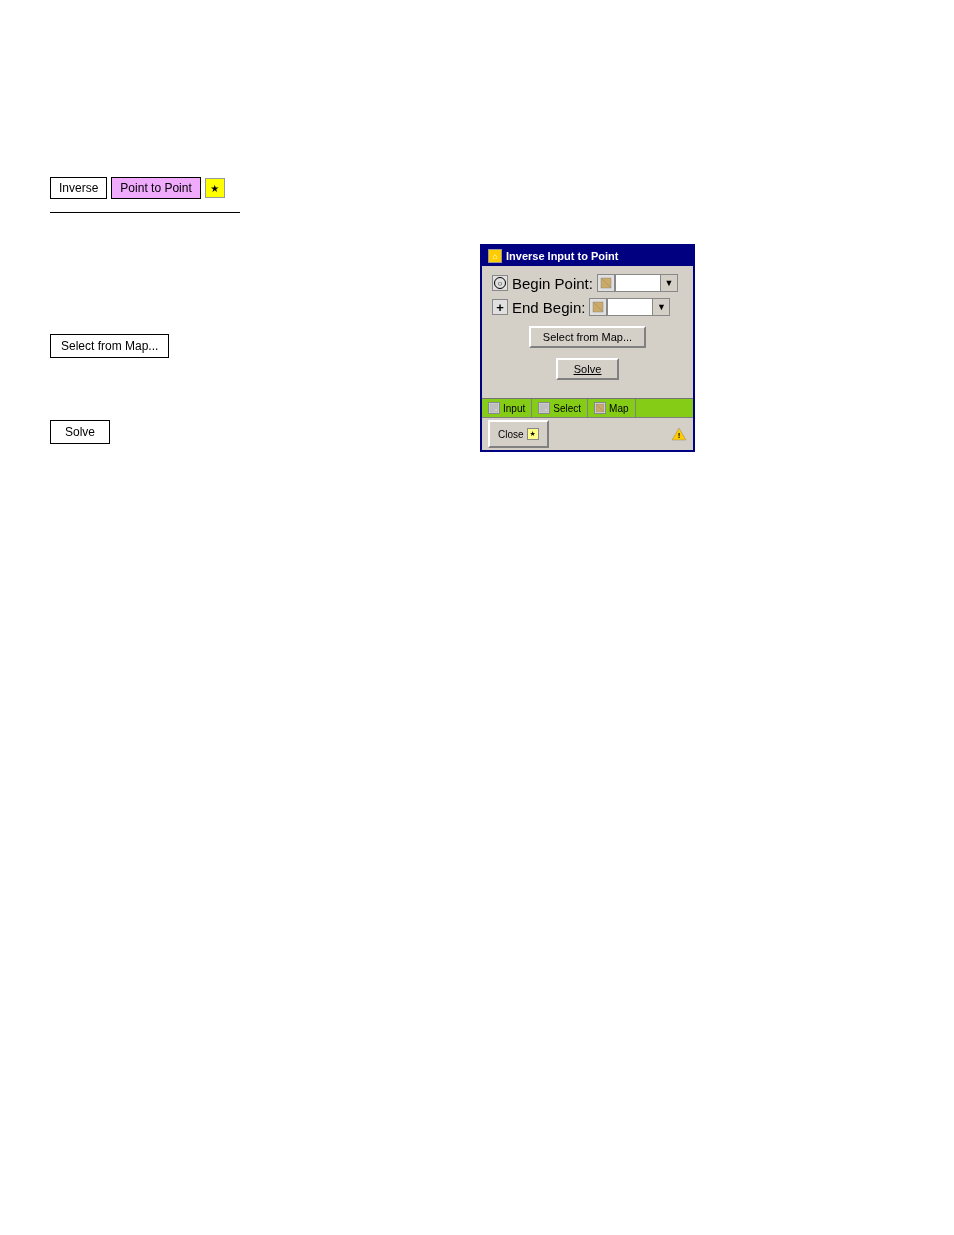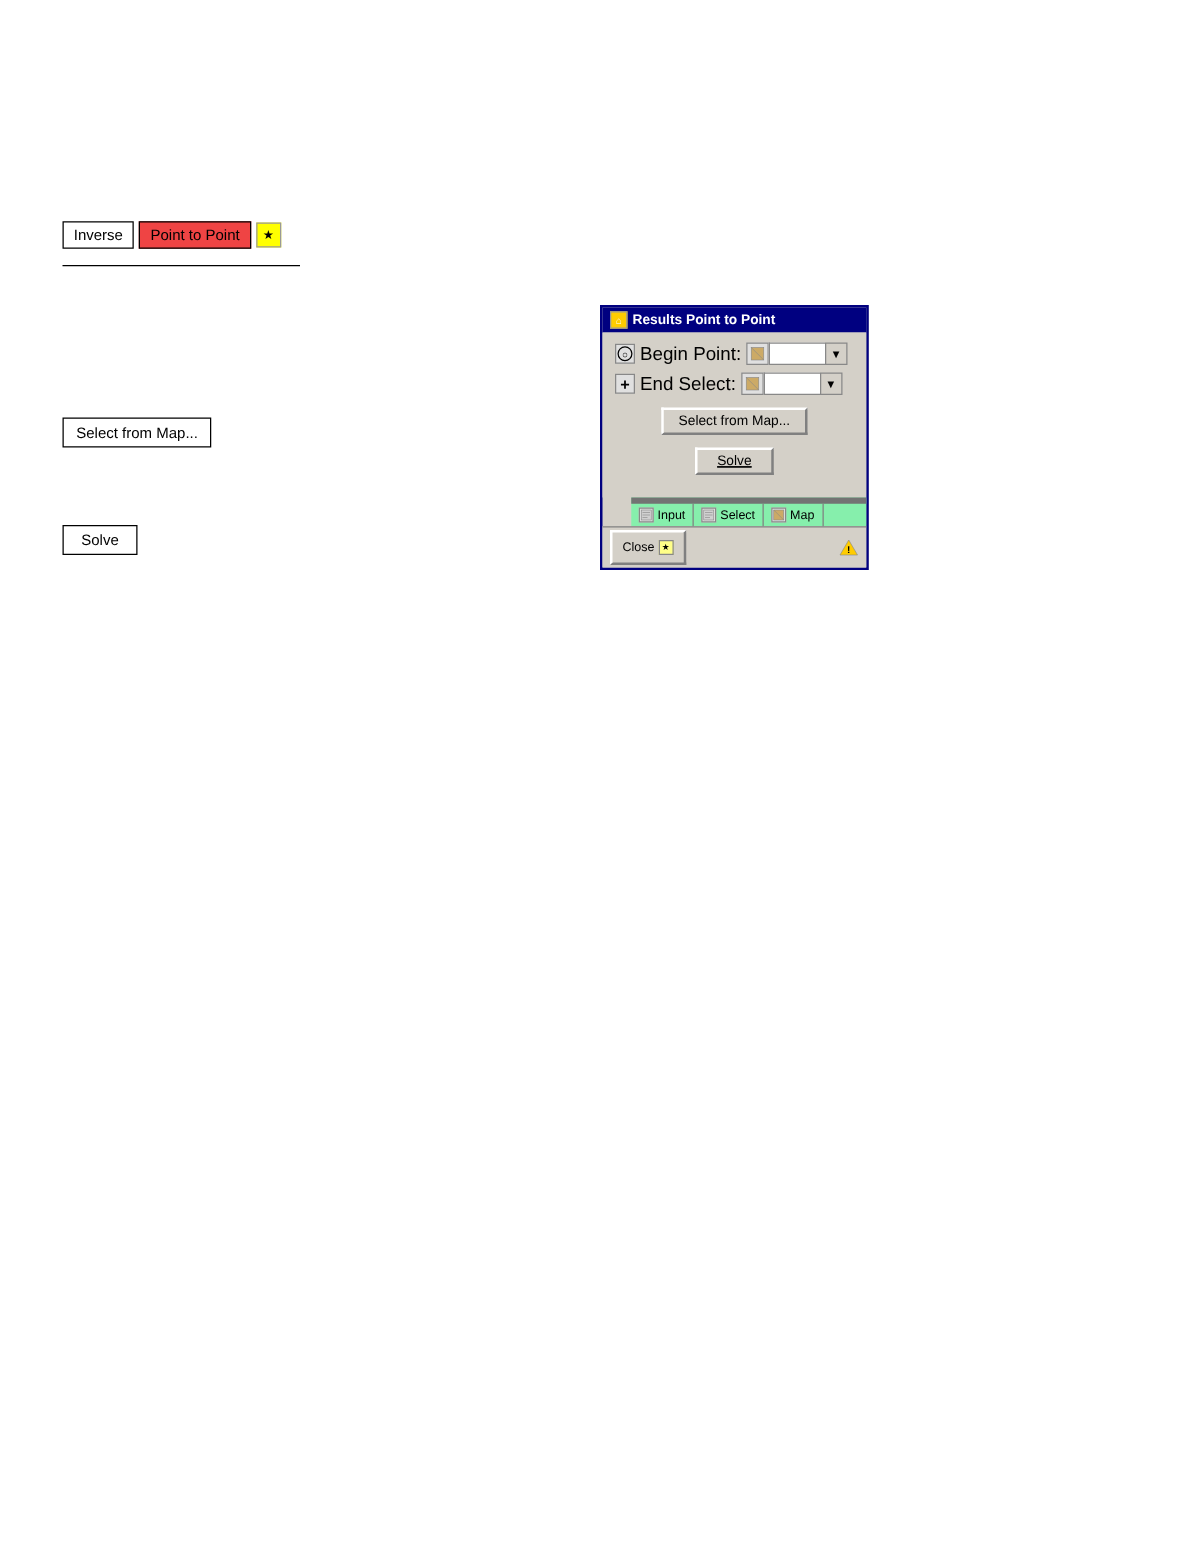--- a/index.html
+++ b/index.html
@@ -41,21 +41,21 @@
     .toolbar-btn {
       border: 1px solid #000000;
       background: #ffffff;
       padding: 3px 8px;
       font-size: 12px;
       cursor: pointer;
       font-family: Arial, sans-serif;
     }
 
     .toolbar-btn.active {
-      background: #ef4444;
+      background: #f0abfc;
       font-weight: normal;
     }
 
     .toolbar-icon {
       width: 20px;
       height: 20px;
       background: #ffff00;
       border: 1px solid #999;
       display: flex;
       align-items: center;
@@ -228,23 +228,22 @@
       text-decoration: underline;
     }
 
     .dialog-solve-btn span {
       text-decoration: none;
     }
 
     
     .dialog-tabs {
       display: flex;
-      border-top: 5px solid #737373;
-      background: #86efac;
-      margin-left: 23px;
+      border-top: 1px solid #737373;
+      background: #84cc16;
     }
 
     .dialog-tab {
       display: flex;
       align-items: center;
       gap: 3px;
       padding: 3px 6px;
       font-size: 10px;
       border-right: 1px solid #808080;
       cursor: pointer;
@@ -337,21 +336,21 @@
   <button class="select-from-map-btn">Select from Map...</button>
 
   <button class="solve-btn">Solve</button>
 
   <div class="dialog">
 
     <div class="dialog-titlebar">
       <div class="dialog-titlebar-icon">
         <span>⌂</span>
       </div>
-      <span>Results Point to Point</span>
+      <span>Inverse Input to Point</span>
     </div>
 
     <div class="dialog-body">
 
       <div class="field-row">
         <div class="field-icon">
           <span class="circle-symbol">○</span>
         </div>
         <span class="field-label">Begin Point:</span>
         <div class="field-input-group">
@@ -363,21 +362,21 @@
           </div>
           <input class="field-input" type="text" style="">
           <div class="field-dropdown">▼</div>
         </div>
       </div>
 
       <div class="field-row">
         <div class="field-icon">
           <span class="plus-symbol">+</span>
         </div>
-        <span class="field-label">End Select:</span>
+        <span class="field-label">End Begin:</span>
         <div class="field-input-group">
           <div class="field-img-icon">
             <svg width="12" height="12" viewBox="0 0 12 12">
                 <rect x="1" y="1" width="10" height="10" fill="#ccaa66" stroke="#888" stroke-width="0.5"></rect>
                 <line x1="1" y1="1" x2="11" y2="11" stroke="#888" stroke-width="0.5"></line>
               </svg>
           </div>
           <input class="field-input" type="text" style="">
           <div class="field-dropdown">▼</div>
         </div>

